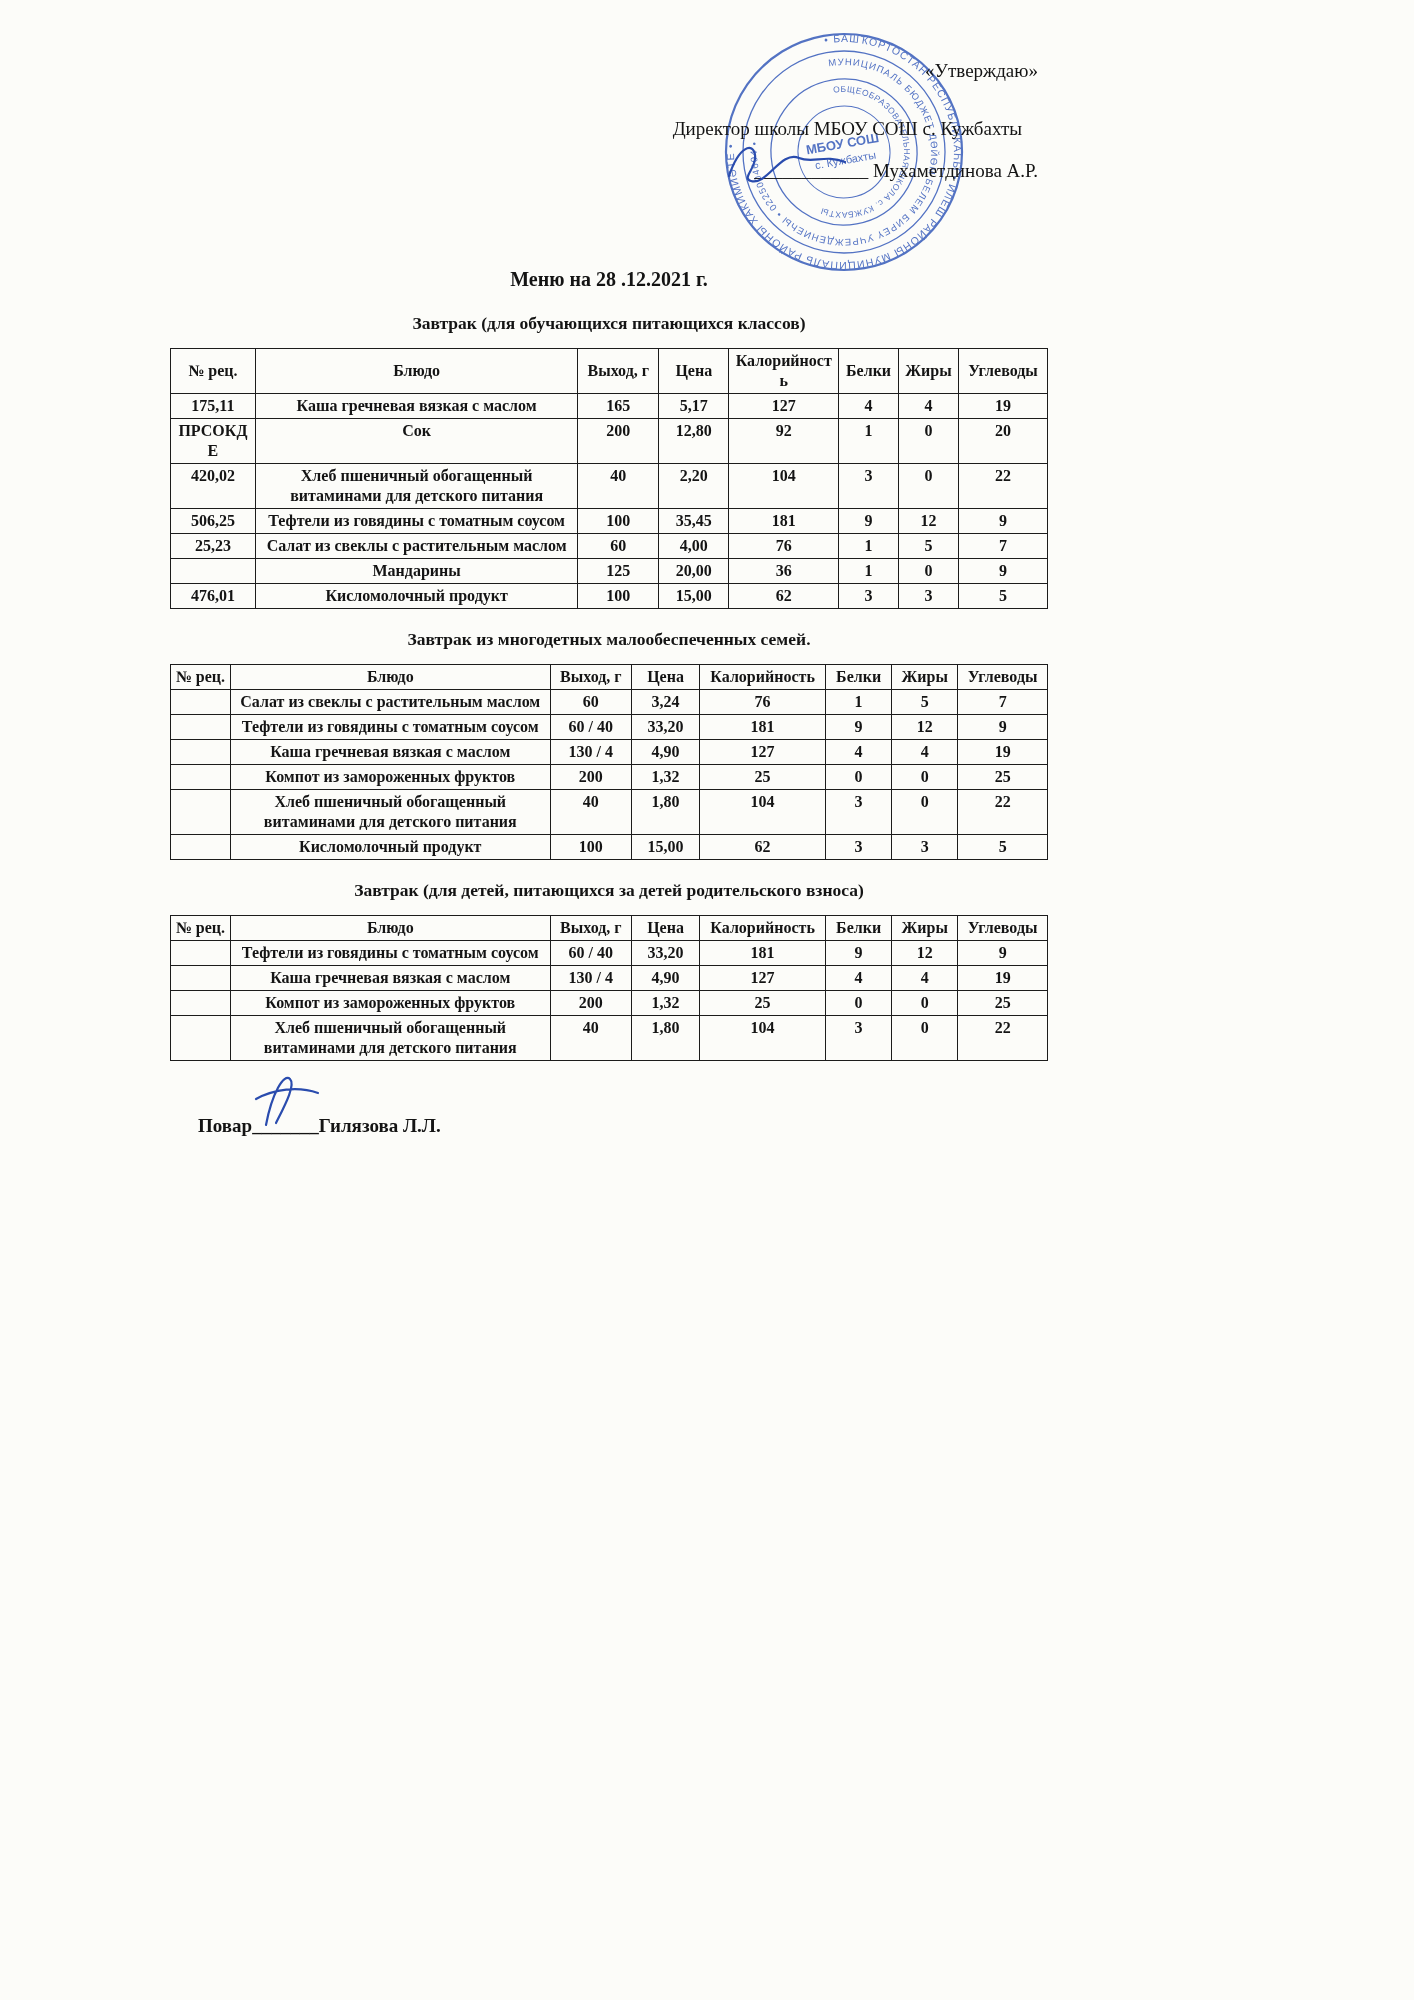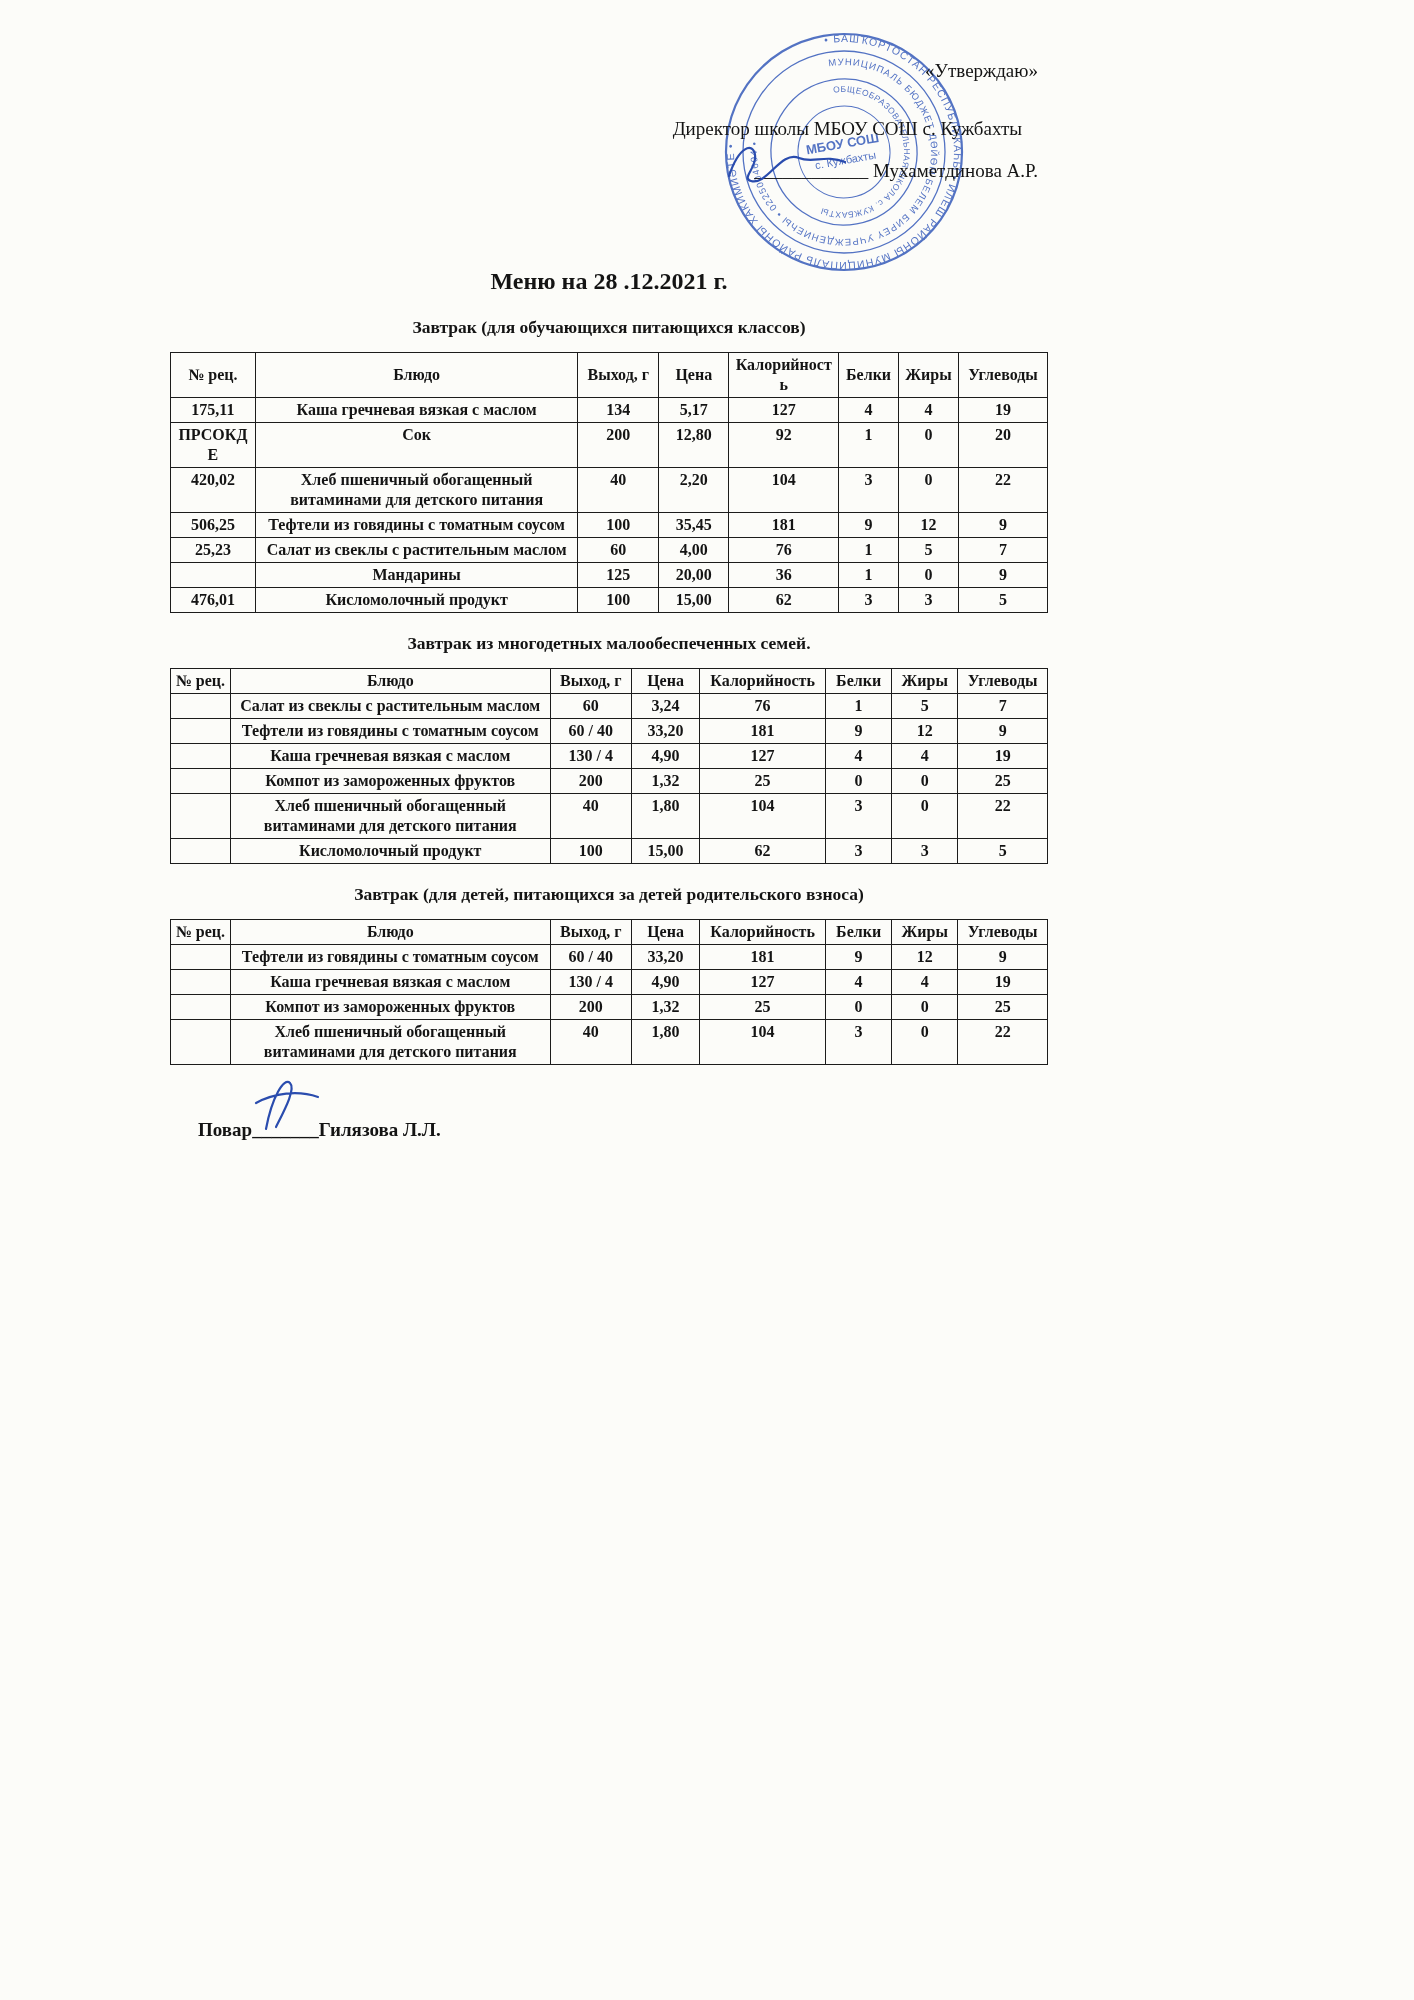--- a/index.html
+++ b/index.html
@@ -18,21 +18,21 @@
   .approve-block{
     position:absolute;top:60px;right:376px;width:520px;
     text-align:right;font-size:19px;z-index:2;
   }
   .approve-line{margin:0 0 36px 0;}
   .director-line{margin:0 16px 20px 0;}
   .sig-line{margin:0;}
   .director-sign{position:absolute;left:205px;top:78px;z-index:3;}
   
   .content{position:absolute;left:170px;top:268px;width:878px;z-index:2;}
-  .doc-title{text-align:center;font-size:24px;font-weight:bold;margin:0 0 22px 0;}
+  .doc-title{text-align:center;font-size:20px;font-weight:bold;margin:0 0 22px 0;}
   .table-caption{text-align:center;font-size:17.5px;font-weight:bold;margin:6px 0 14px 0;}
   table{border-collapse:collapse;width:100%;table-layout:fixed;
         font-size:16px;font-weight:bold;margin-bottom:20px;}
   th,td{border:1.6px solid #1c1c1c;padding:2px 4px;text-align:center;
         line-height:1.25;overflow-wrap:anywhere;}
   th{vertical-align:middle;}
   td{vertical-align:top;}
   
   .cook-line{position:relative;margin:54px 0 0 28px;font-size:19px;font-weight:bold;}
   .cook-sign{position:absolute;left:52px;top:-46px;}
@@ -105,21 +105,21 @@
             <th>Калорийность</th>
             <th>Белки</th>
             <th>Жиры</th>
             <th>Углеводы</th>
           </tr>
         </thead>
         <tbody>
           <tr>
             <td>175,11</td>
             <td>Каша гречневая вязкая с маслом</td>
-            <td>134</td>
+            <td>165</td>
             <td>5,17</td>
             <td>127</td>
             <td>4</td>
             <td>4</td>
             <td>19</td>
           </tr>
           <tr>
             <td>ПРСОКДЕ</td>
             <td>Сок</td>
             <td>200</td>

